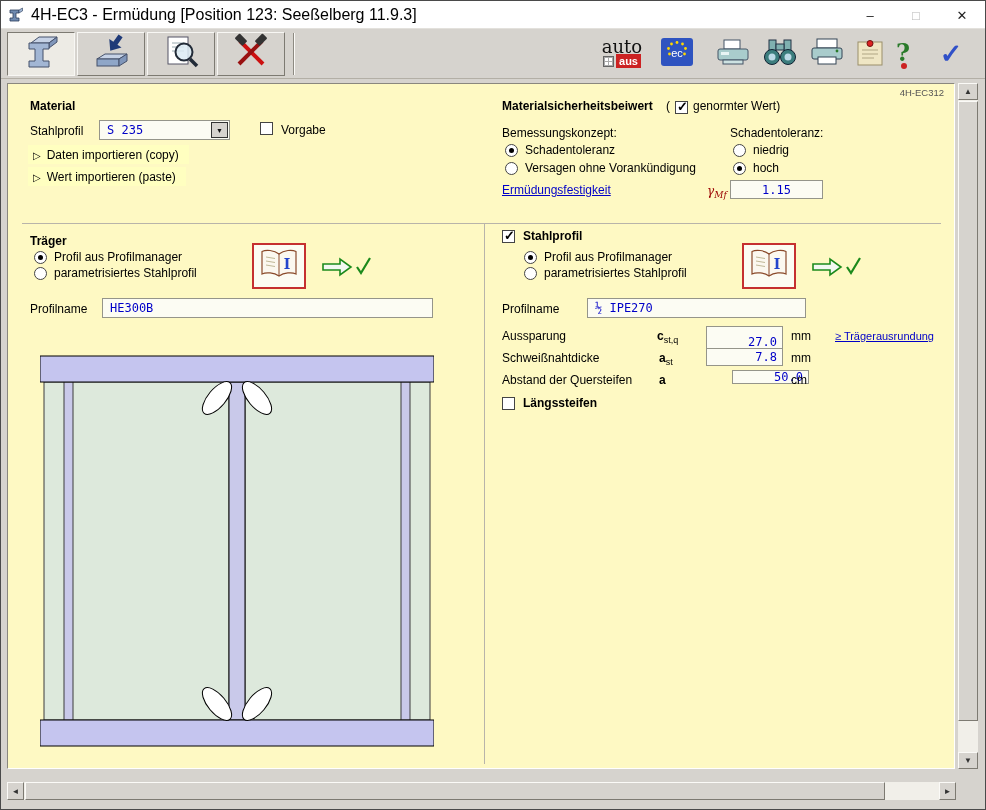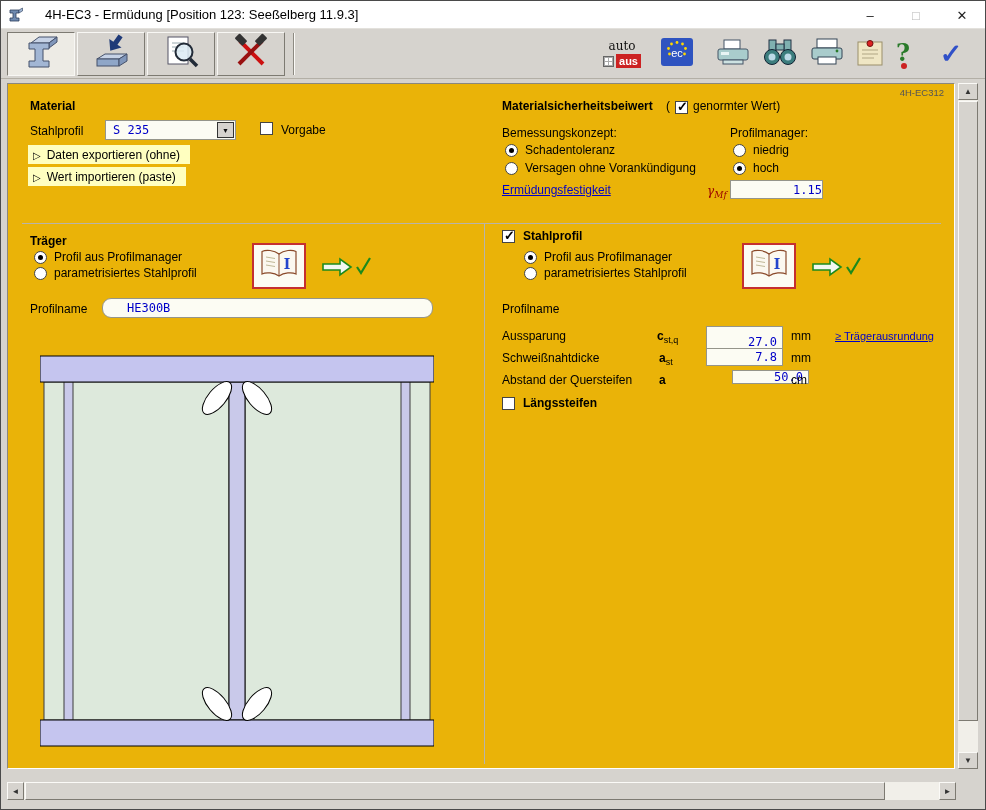--- a/index.html
+++ b/index.html
@@ -6,67 +6,67 @@
   html,body { width:986px; height:810px; }
   body { font-family:"Liberation Sans",sans-serif; }
 
   #window { position:relative; width:986px; height:810px; background:#d6d3ce;
             border:1px solid #4a4a4a; overflow:hidden; }
 
   
   .titlebar { position:absolute; left:0; top:0; right:0; height:28px; background:#ffffff;
               display:flex; align-items:center; border-bottom:1px solid #e3e1dc; }
   .app-icon { margin-left:7px; display:flex; }
-  .title-text { font-size:13px; color:#000; margin-left:21px; }
+  .title-text { font-size:16px; color:#000; margin-left:7px; }
   .win-controls { position:absolute; right:0; top:0; height:28px; display:flex; }
   .win-btn { width:46px; height:28px; display:flex; align-items:center; justify-content:center;
              font-size:13px; color:#222; cursor:default; }
   .win-btn.disabled { color:#b8b8b8; }
 
   
   .toolbar { position:absolute; left:0; top:28px; width:100%; height:50px; background:#d6d3ce;
              border-bottom:1px solid #b3afa6; }
   .tb-btn { position:absolute; top:3px; width:68px; height:44px; display:flex; align-items:center;
             justify-content:center; background:#d6d3ce; border:1px solid;
             border-color:#f8f7f4 #7d7a72 #7d7a72 #f8f7f4; cursor:pointer; }
   .tb-btn.active { background:#edebe5; border-color:#7d7a72 #f8f7f4 #f8f7f4 #7d7a72; }
   .tb-groove { position:absolute; top:4px; height:42px; width:2px;
                border-left:1px solid #8d8a82; border-right:1px solid #fbfaf7; }
   .tb-ico { position:absolute; top:3px; height:44px; display:flex; align-items:center;
             justify-content:center; cursor:pointer; }
   .autoaus { display:flex; flex-direction:column; align-items:center; gap:1px; }
-  .auto-t { font-size:12px; line-height:13px; color:#111; font-family:"DejaVu Serif",serif; }
+  .auto-t { font-size:18px; line-height:13px; color:#111; font-family:"DejaVu Serif",serif; }
   .aus-row { display:flex; align-items:center; gap:2px; }
   .grid-ico { width:11px; height:11px; border:1px solid #666; background-color:#fff;
       background-image:repeating-linear-gradient(to bottom,#aaa 0 1px,transparent 1px 4px),
                        repeating-linear-gradient(to right,#aaa 0 1px,transparent 1px 4px); }
   .aus-t { background:#cc2222; color:#fff; font-size:11px; font-weight:bold; padding:0 3px; line-height:14px; }
   .help-wrap { position:relative; width:20px; height:32px; }
   .help-q { font-size:24px; font-weight:bold; color:#2a7a2a; font-family:"DejaVu Serif",serif; }
   .qdot { position:absolute; width:6px; height:6px; border-radius:50%; background:#cc2222; left:5px; bottom:1px; }
   .confirm-t { font-size:27px; font-weight:bold; color:#3050c8; line-height:27px; }
 
   
-  .content { position:absolute; left:6px; top:82px; width:948px; height:686px; background:#eab308;
+  .content { position:absolute; left:6px; top:82px; width:948px; height:686px; background:#fef9c3;
              border:1px solid; border-color:#8a877e #ffffff #ffffff #8a877e; }
   .t { position:absolute; font-size:12px; color:#000; white-space:nowrap; }
   .b { font-weight:bold; }
   .v { font-family:"DejaVu Sans Mono",monospace; color:var(--value-text); font-size:12px; }
   .link { color:var(--link); text-decoration:underline; cursor:pointer; }
   .small { font-size:11px; }
   .code { position:absolute; right:10px; top:3px; font-size:9.5px; color:#555; }
   sub { font-size:9px; }
   .sym { color:#000; }
   .gamma { color:var(--gamma); font-family:"DejaVu Serif",serif; font-style:italic; }
 
   .fld { position:absolute; background:#fcfcf3; border:1px solid #95958a; display:flex;
          align-items:center; overflow:hidden; cursor:text; }
-  .fld.pad { padding-left:24px;border-radius:9px; }
+  .fld.pad { padding-left:7px; }
   .fld.num { justify-content:flex-end; padding-right:5px; }
-  .fld.center { justify-content:flex-end; }
+  .fld.center { justify-content:center; }
 
   .combo { position:absolute; background:#fcfcf3; border:1px solid #95958a; display:flex;
            align-items:stretch; cursor:pointer; }
   .combo-val { flex:1; display:flex; align-items:center; padding-left:7px; }
   .combo-btn { width:17px; margin:1px; background:#d6d3ce; border:1px solid #333;
                display:flex; align-items:center; justify-content:center; }
   .combo-btn::before { content:"▼"; font-size:7px; color:#111; }
 
   .cb { position:absolute; width:13px; height:13px; background:#fff; border:1px solid #444; }
   .cb.checked::after { content:"✓"; position:absolute; left:1px; top:-3px; font-size:13px;
@@ -261,43 +261,43 @@
       <span class="confirm-t">✓</span>
     </div>
   </div>
 
   <div class="content">
 
     <span class="code">4H-EC312</span>
 
     <span class="t b" style="left:22px;top:15px">Material</span>
     <span class="t" style="left:22px;top:40px">Stahlprofil</span>
-    <div class="combo" style="left:97px;top:36px;width:131px;height:20px">
+    <div class="combo" style="left:91px;top:36px;width:131px;height:20px">
       <span class="combo-val v">S 235</span>
       <span class="combo-btn"></span>
     </div>
     <span class="cb" style="left:252px;top:38px"></span>
     <span class="t" style="left:273px;top:39px">Vorgabe</span>
 
     <div class="ylink" style="left:20px;top:61px">
       <span class="tri"></span>
-      <span>Daten exportieren (ohne)</span>
+      <span>Daten importieren (copy)</span>
     </div>
     <div class="ylink" style="left:20px;top:83px">
       <span class="tri"></span>
       <span>Wert importieren (paste)</span>
     </div>
 
     <span class="t b" style="left:494px;top:15px">Materialsicherheitsbeiwert</span>
     <span class="t" style="left:658px;top:15px">(</span>
     <span class="cb checked" style="left:667px;top:17px"></span>
     <span class="t" style="left:685px;top:15px">genormter Wert)</span>
 
     <span class="t" style="left:494px;top:42px">Bemessungskonzept:</span>
-    <span class="t" style="left:722px;top:42px">Profilmanager:</span>
+    <span class="t" style="left:722px;top:42px">Schadentoleranz:</span>
 
     <span class="rd sel" style="left:497px;top:60px"></span>
     <span class="t" style="left:517px;top:59px">Schadentoleranz</span>
     <span class="rd" style="left:497px;top:78px"></span>
     <span class="t" style="left:517px;top:77px">Versagen ohne Vorankündigung</span>
 
     <span class="rd" style="left:725px;top:60px"></span>
     <span class="t" style="left:745px;top:59px">niedrig</span>
     <span class="rd sel" style="left:725px;top:78px"></span>
     <span class="t" style="left:745px;top:77px">hoch</span>
@@ -382,20 +382,23 @@
     <div class="go-btn" style="left:802px;top:171px">
       <span>
         <svg width="54" height="26" viewBox="0 0 54 26">
           <path d="M3 10 h17 v-5 l11 8 -11 8 v-5 H3 z" fill="#f2f8f2" stroke="#1c8a1c" stroke-width="1.6"></path>
           <path d="M37 13 l4 6 9 -15" stroke="#1c8a1c" stroke-width="2.2" fill="none"></path>
         </svg>
       </span>
     </div>
 
     <span class="t" style="left:494px;top:218px">Profilname</span>
+    <div class="fld pad" style="left:579px;top:214px;width:219px;height:20px">
+      <span class="v">½ IPE270</span>
+    </div>
 
     <span class="t" style="left:494px;top:245px">Aussparung</span>
     <span class="t sym" style="left:649px;top:245px"><span class="b">c</span><sub>st,q</sub></span>
     <div class="fld num" style="left:698px;top:242px;width:77px;height:32px">
       <span class="v">27.0</span>
     </div>
     <span class="t" style="left:783px;top:245px">mm</span>
     <span class="t link small" style="left:827px;top:246px">≥ Trägerausrundung</span>
 
     <span class="t" style="left:494px;top:267px">Schweißnahtdicke</span>

